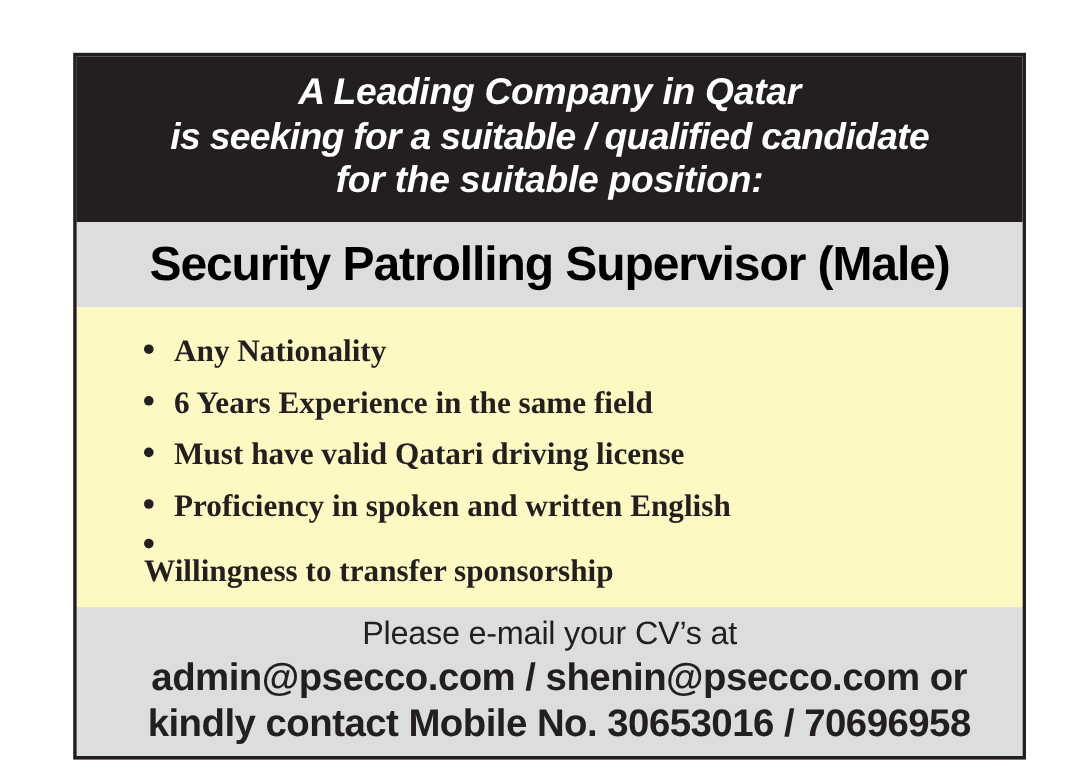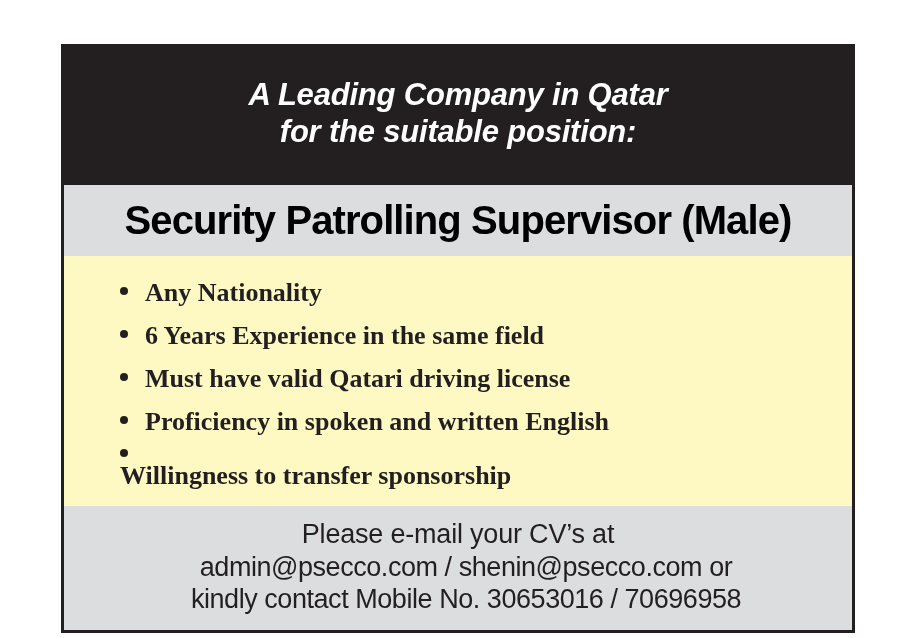--- a/index.html
+++ b/index.html
@@ -127,33 +127,34 @@
     text-align: center;
     line-height: 1.2;
     white-space: nowrap;
   }
   .contact-line.regular {
     font-weight: normal;
     font-size: 27px;
     letter-spacing: -0.2px;
   }
   .contact-line.bold {
-    font-weight: normal;
-    font-size: 27px;
+    font-weight: bold;
+    font-size: 32px;
     letter-spacing: -0.45px;
     margin-left: 16px;
   }
 </style>
 </head>
 <body>
 
 <div id="ad-root">
 
   <div class="header-band">
     <div class="header-line l1">A Leading Company in Qatar</div>
+    <div class="header-line l2">is seeking for a suitable / qualified candidate</div>
     <div class="header-line l3">for the suitable position:</div>
   </div>
 
   <div class="title-band">
     <div class="job-title">Security Patrolling Supervisor (Male)</div>
   </div>
 
   <ul class="requirements">
     <li class="req-item">
       <span class="req-bullet"></span>

